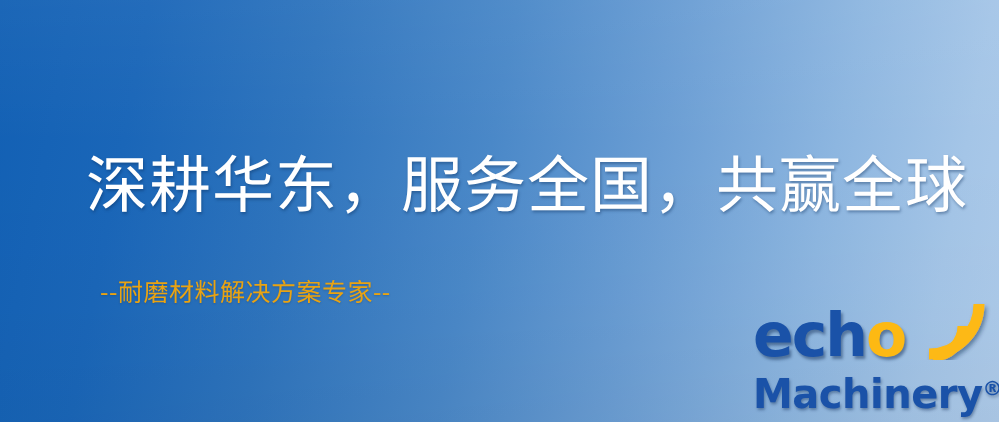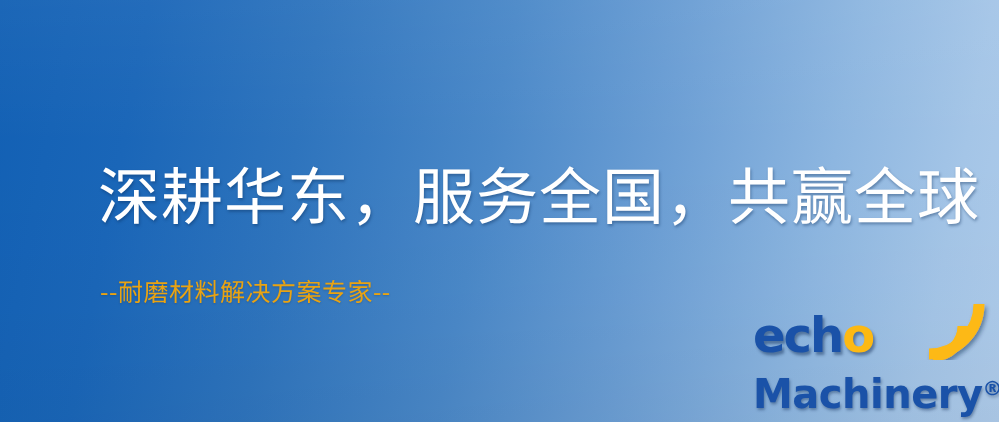--- a/index.html
+++ b/index.html
@@ -40,21 +40,21 @@
       rgba(0,0,0,0.035) 100%);
     pointer-events: none;
   }
 
   
   .headline {
     position: absolute;
     left: 86px;
     top: 150px;
     width: 860px;
-    margin: 12px;
+    margin: 0;
     font-family: "DejaVu Serif", "Liberation Serif", serif;
     font-weight: 400;
     font-size: 62px;
     line-height: 72px;
     letter-spacing: 1px;
     color: #ffffff;
     white-space: nowrap;
     text-shadow: 1px 2px 3px rgba(10, 45, 90, 0.40);
   }
 
@@ -91,21 +91,21 @@
     height: 78px;
   }
 
   .logo-echo {
     position: absolute;
     left: 0;
     top: 0;
     margin: 0;
     font-family: "DejaVu Sans", "Liberation Sans", sans-serif;
     font-weight: 700;
-    font-size: 48px;
+    font-size: 60px;
     line-height: 78px;
     letter-spacing: -2px;
     color: #1a52a8;
     white-space: nowrap;
     text-shadow: 2px 3px 3px rgba(8, 36, 78, 0.45);
   }
 
   .logo-echo .gold {
     color: #fdb913;
   }

